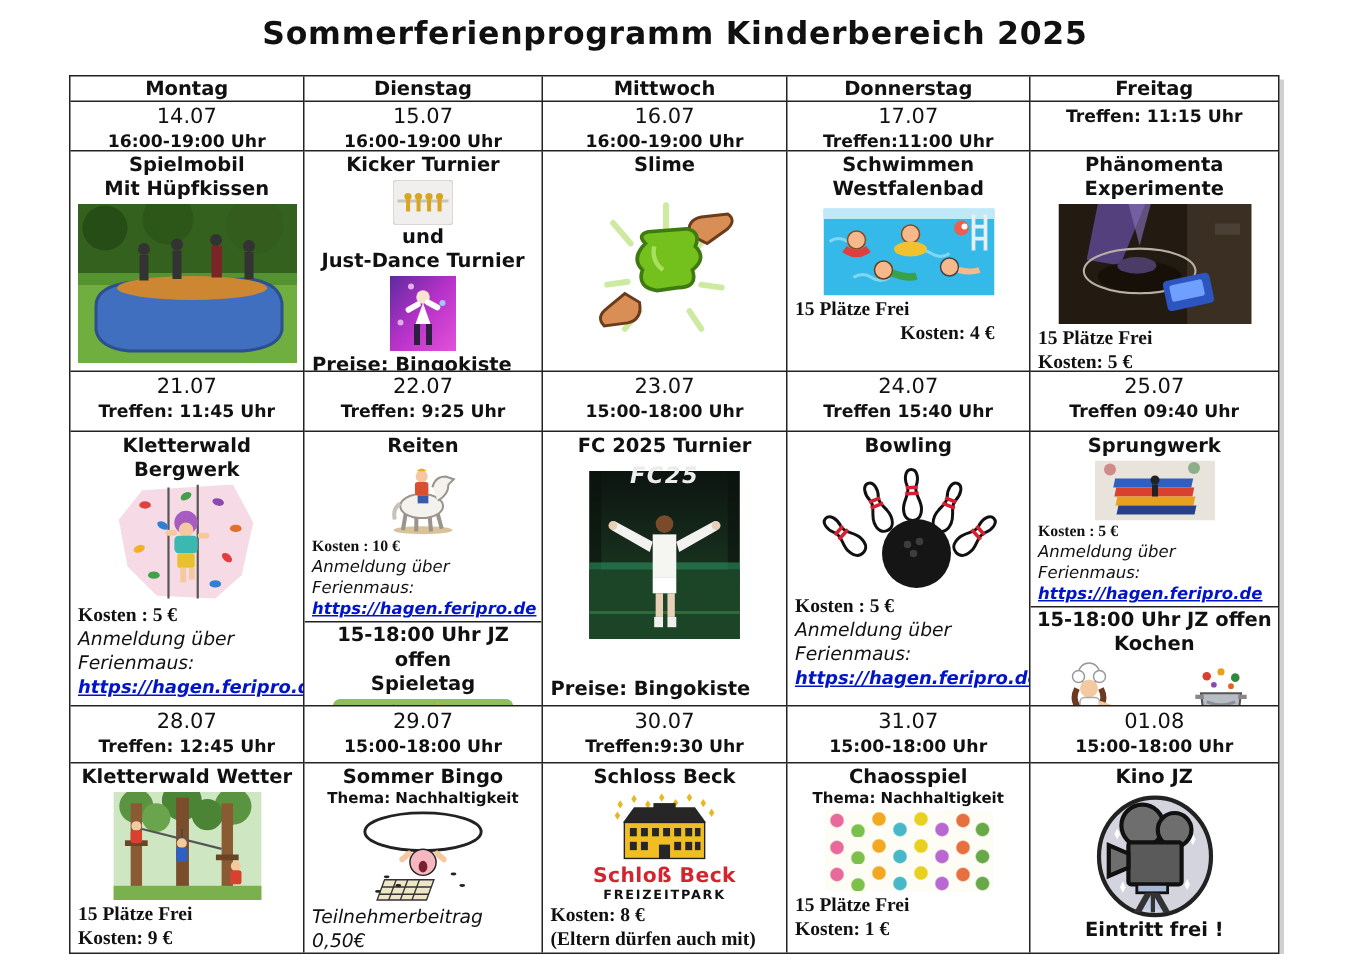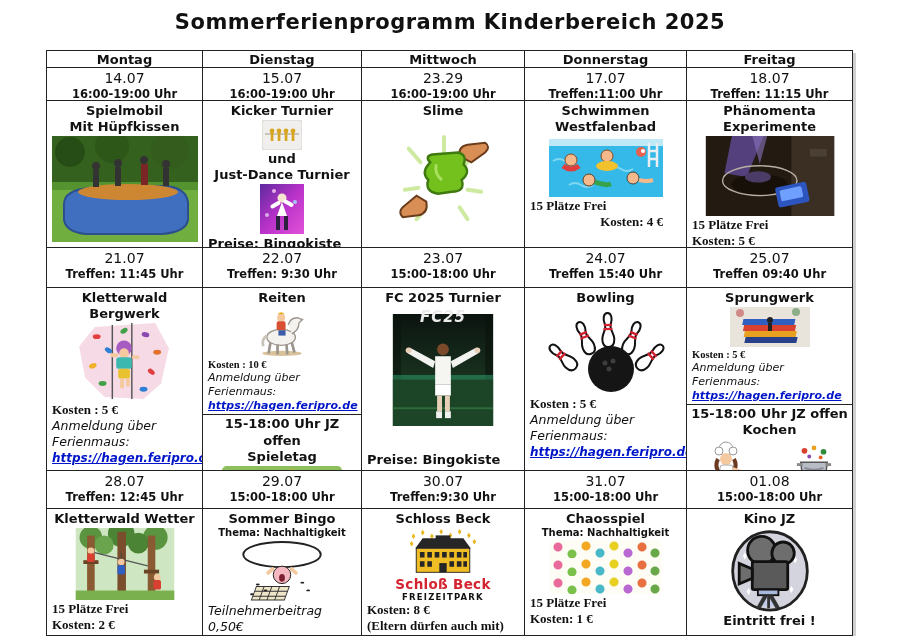--- a/index.html
+++ b/index.html
@@ -70,29 +70,28 @@
 
   <div class="cell date-cell">
     <div class="d">14.07</div>
     <div class="t">16:00-19:00 Uhr</div>
   </div>
   <div class="cell date-cell">
     <div class="d">15.07</div>
     <div class="t">16:00-19:00 Uhr</div>
   </div>
   <div class="cell date-cell">
-    <div class="d">23.29</div>
+    <div class="d">16.07</div>
     <div class="t">16:00-19:00 Uhr</div>
   </div>
   <div class="cell date-cell">
     <div class="d">17.07</div>
     <div class="t">Treffen:11:00 Uhr</div>
   </div>
   <div class="cell date-cell">
-    <div class="d">18.07</div>
     <div class="t">Treffen: 11:15 Uhr</div>
   </div>
 
   <div class="cell act">
     <div class="t-title">Spielmobil</div>
     <div class="t-title">Mit Hüpfkissen</div>
     <div class="img">
       <svg width="146" height="106" viewBox="0 0 146 106">
         <rect width="146" height="106" fill="#6fae3f"></rect>
         <rect width="146" height="46" fill="#35611f"></rect>
@@ -235,21 +234,21 @@
     <div class="serif left">15 Plätze Frei</div>
     <div class="serif left">Kosten: 5 €</div>
   </div>
 
   <div class="cell date-cell">
     <div class="d">21.07</div>
     <div class="t">Treffen: 11:45 Uhr</div>
   </div>
   <div class="cell date-cell">
     <div class="d">22.07</div>
-    <div class="t">Treffen: 9:30 Uhr</div>
+    <div class="t">Treffen: 9:25 Uhr</div>
   </div>
   <div class="cell date-cell">
     <div class="d">23.07</div>
     <div class="t">15:00-18:00 Uhr</div>
   </div>
   <div class="cell date-cell">
     <div class="d">24.07</div>
     <div class="t">Treffen 15:40 Uhr</div>
   </div>
   <div class="cell date-cell">
@@ -518,21 +517,21 @@
         <line x1="48" y1="26" x2="48" y2="34" stroke="#444"></line>
         <circle cx="48" cy="36" r="3.5" fill="#f5c9a0"></circle>
           <rect x="44" y="39" width="8" height="10" rx="2" fill="#2f5fc0"></rect>
         <circle cx="86" cy="52" r="3.5" fill="#f5c9a0"></circle>
           <rect x="82" y="55" width="8" height="10" rx="2" fill="#d84030"></rect>
         <circle cx="16" cy="24" r="3.5" fill="#f5c9a0"></circle>
           <rect x="12" y="27" width="8" height="9" rx="2" fill="#d84030"></rect>
       </svg>
     </div>
     <div class="serif left">15 Plätze Frei</div>
-    <div class="serif left">Kosten: 2 €</div>
+    <div class="serif left">Kosten: 9 €</div>
   </div>
 
   <div class="cell act">
     <div class="t-title">Sommer Bingo</div>
     <div class="t-sub">Thema: Nachhaltigkeit</div>
     <div class="img rel">
       <svg width="90" height="62" viewBox="0 0 90 64">
         <ellipse cx="45" cy="15" rx="40" ry="13" fill="#fff" stroke="#222" stroke-width="2"></ellipse>
         <circle cx="45" cy="36" r="9" fill="#f5b8c0" stroke="#222"></circle>
         <ellipse cx="45" cy="39" rx="3" ry="4" fill="#7a2030"></ellipse>

